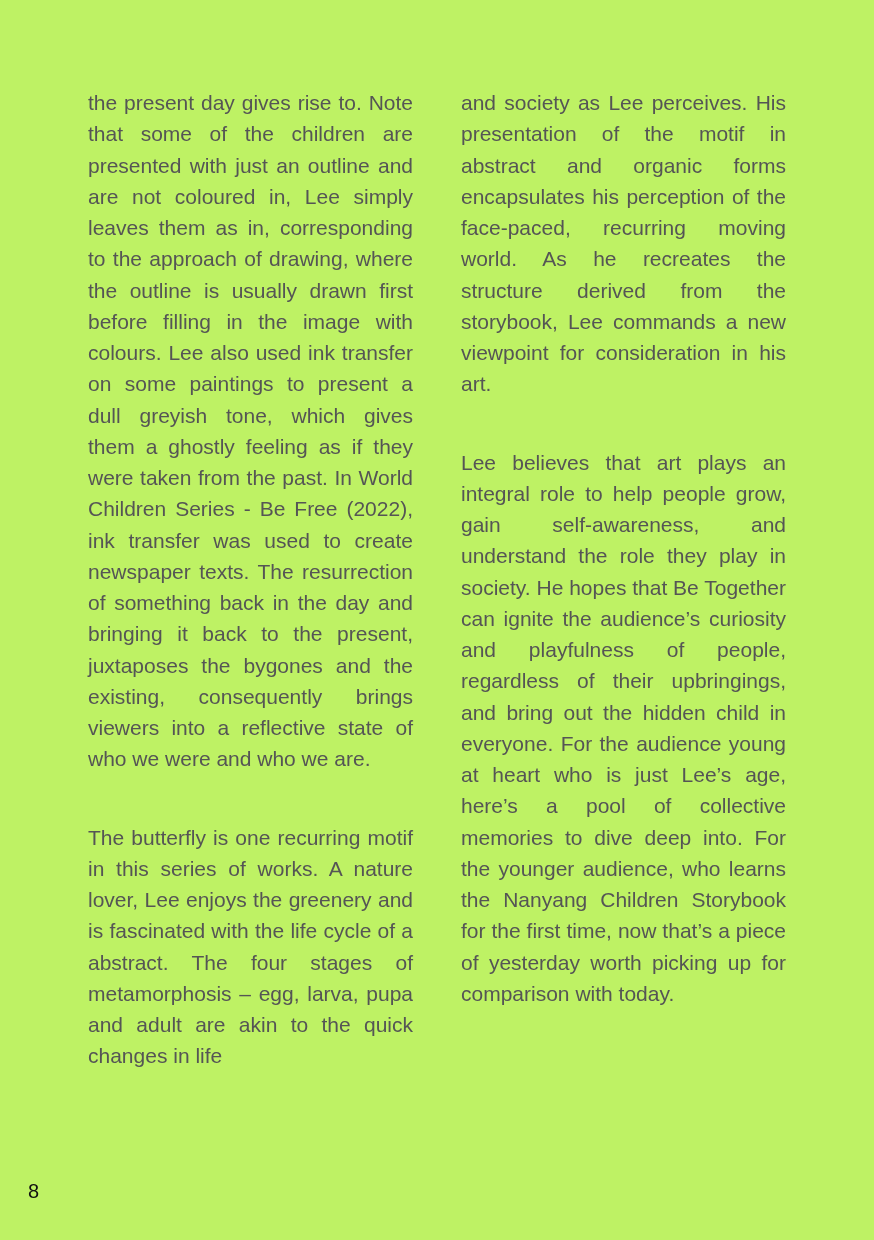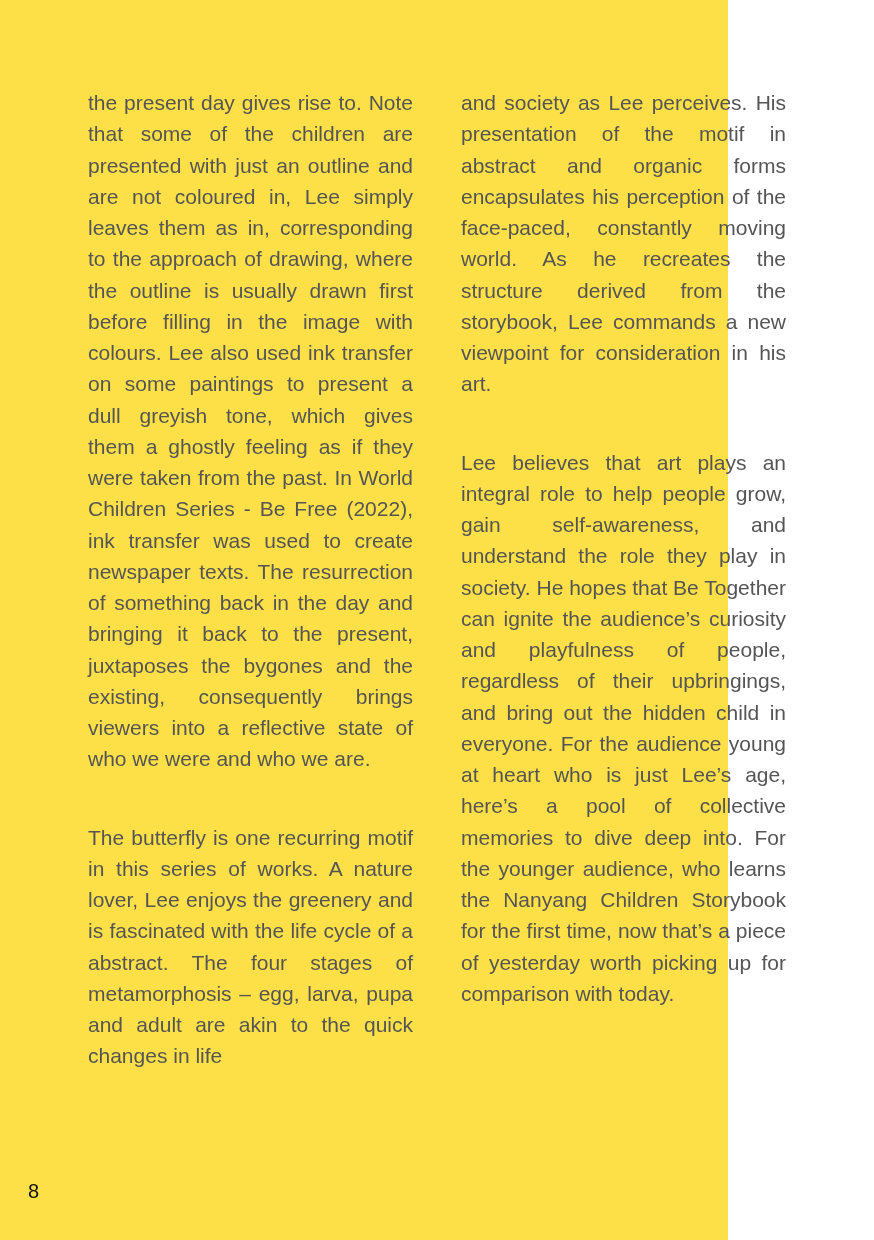--- a/index.html
+++ b/index.html
@@ -9,23 +9,23 @@
     }
     body {
       width: 874px;
       height: 1240px;
       position: relative;
       overflow: hidden;
     }
     .page {
       position: absolute;
       left: 0; top: 0;
-      width: 728px;
+      width: 874px;
       height: 1240px;
-      background: #fde047;
+      background: #bef264;
     }
     .column {
       position: absolute;
       top: 87px;
       width: 325px;
       font-family: "Liberation Sans", sans-serif;
       font-size: 21px;
       line-height: 31.25px;
       color: #555555;
       text-align: justify;
@@ -52,18 +52,18 @@
 </head>
 <body>
 
 <div class="page">
   <div class="column col-left">
     <p>the present day gives rise to. Note that some of the children are presented with just an outline and are not coloured in, Lee simply leaves them as in, corresponding to the approach of drawing, where the outline is usually drawn first before filling in the image with colours. Lee also used ink transfer on some paintings to present a dull greyish tone, which gives them a ghostly feeling as if they were taken from the past. In World Children Series - Be Free (2022), ink transfer was used to create newspaper texts. The resurrection of something back in the day and bringing it back to the present, juxtaposes the bygones and the existing, consequently brings viewers into a reflective state of who we were and who we are.</p>
     <p>The butterfly is one recurring motif in this series of works. A nature lover, Lee enjoys the greenery and is fascinated with the life cycle of a abstract. The four stages of metamorphosis – egg, larva, pupa and adult are akin to the quick changes in life</p>
   </div>
 
   <div class="column col-right">
-    <p>and society as Lee perceives. His presentation of the motif in abstract and organic forms encapsulates his perception of the face-paced, constantly moving world. As he recreates the structure derived from the storybook, Lee commands a new viewpoint for consideration in his art.</p>
+    <p>and society as Lee perceives. His presentation of the motif in abstract and organic forms encapsulates his perception of the face-paced, recurring moving world. As he recreates the structure derived from the storybook, Lee commands a new viewpoint for consideration in his art.</p>
     <p>Lee believes that art plays an integral role to help people grow, gain self-awareness, and understand the role they play in society. He hopes that Be Together can ignite the audience’s curiosity and playfulness of people, regardless of their upbringings, and bring out the hidden child in everyone. For the audience young at heart who is just Lee’s age, here’s a pool of collective memories to dive deep into. For the younger audience, who learns the Nanyang Children Storybook for the first time, now that’s a piece of yesterday worth picking up for comparison with today.</p>
   </div>
 
   <div class="page-number">8</div>
 </div>
 
 </body></html>

